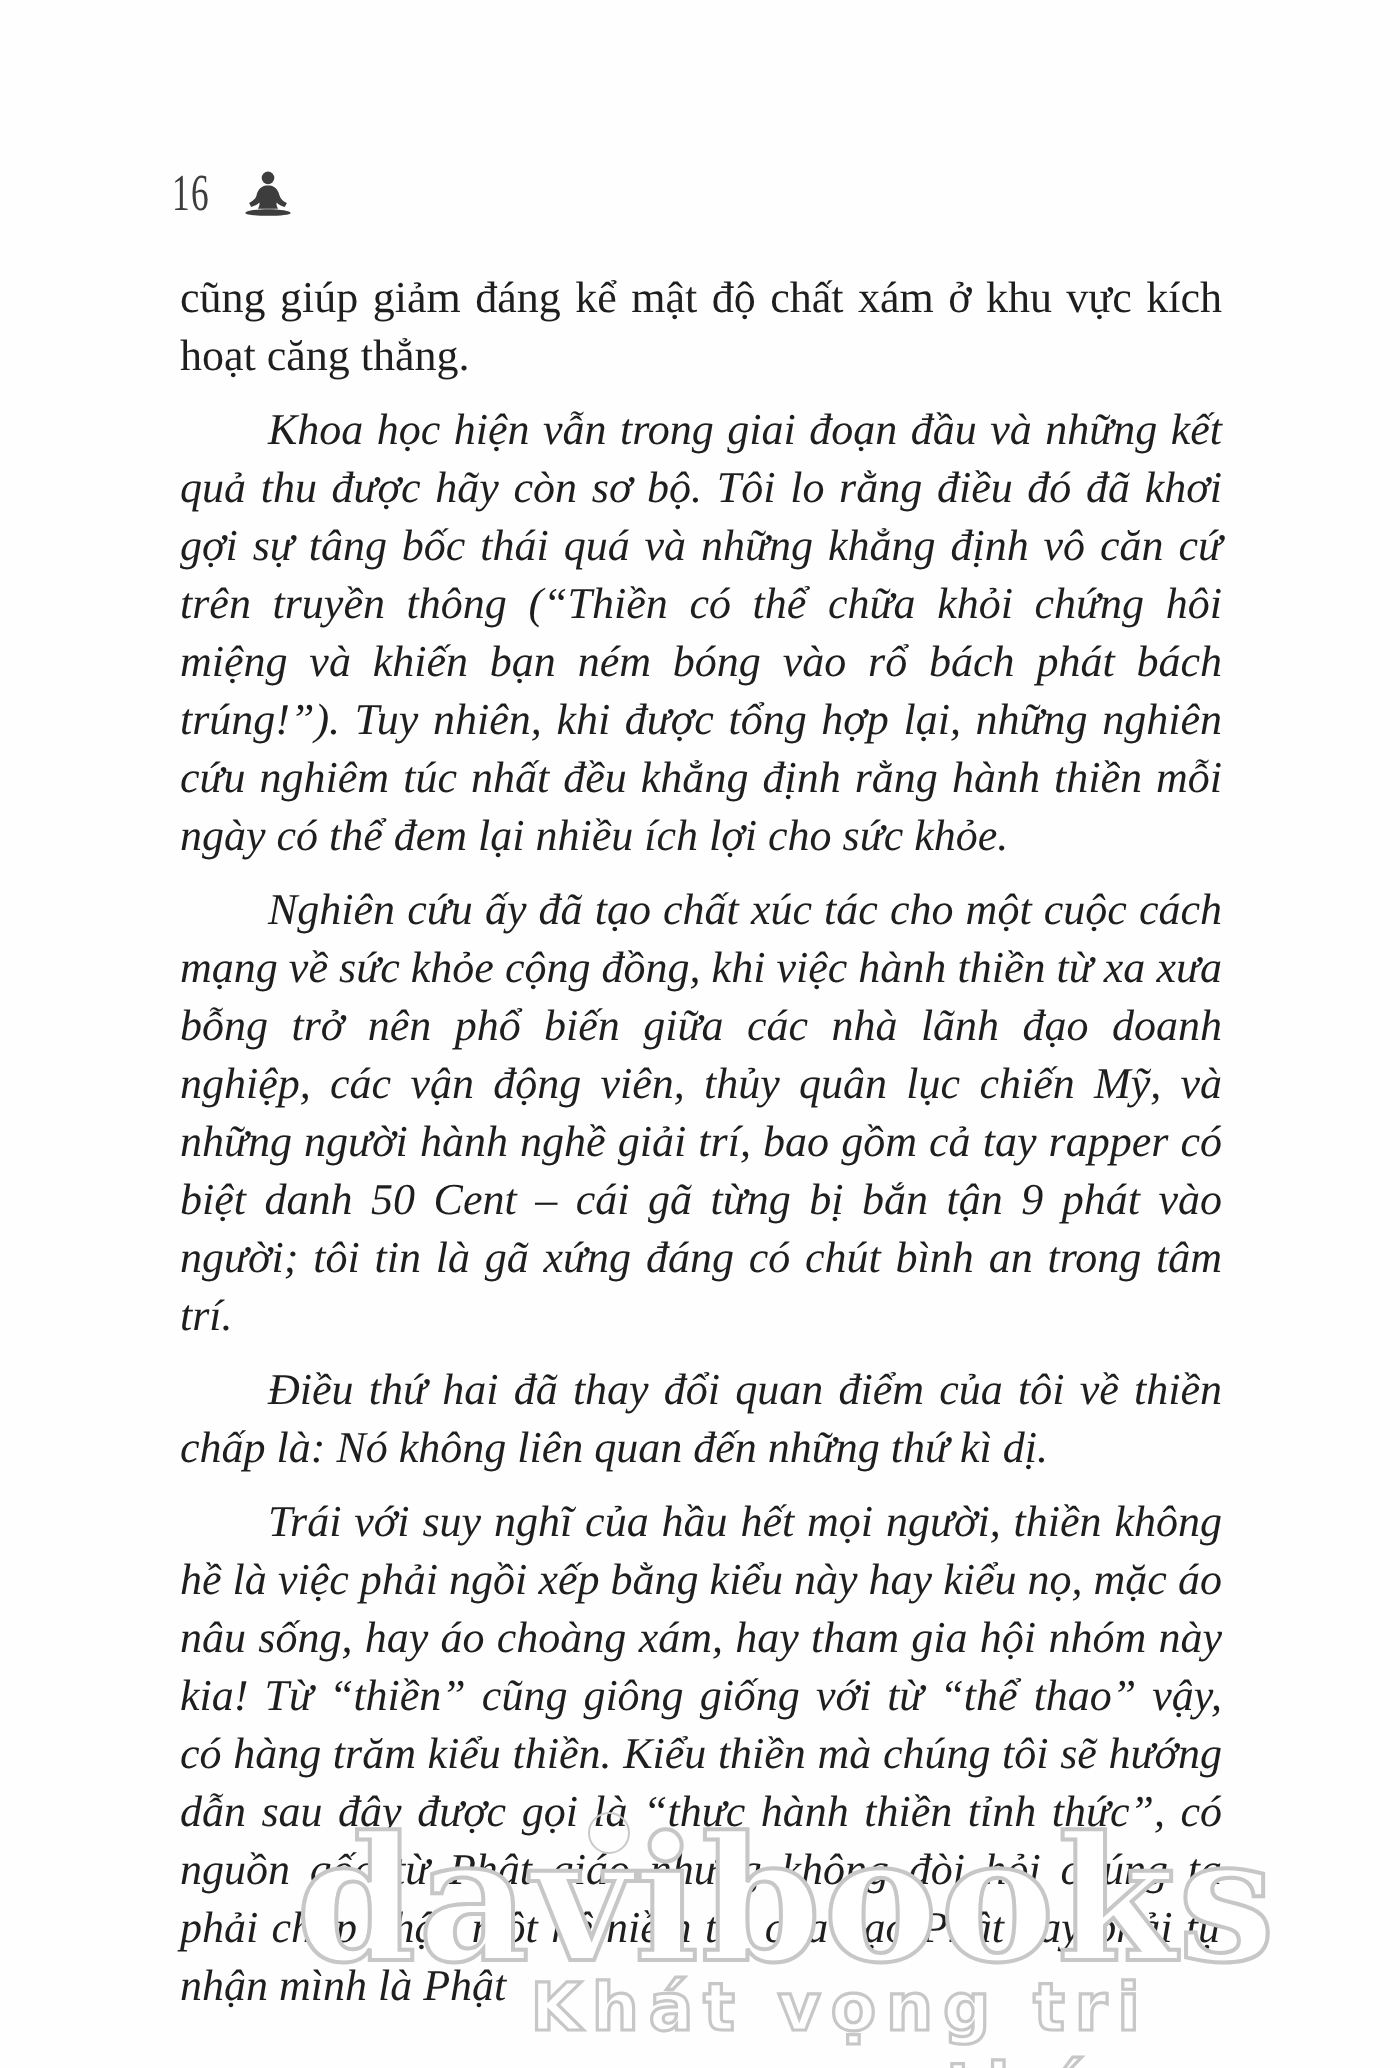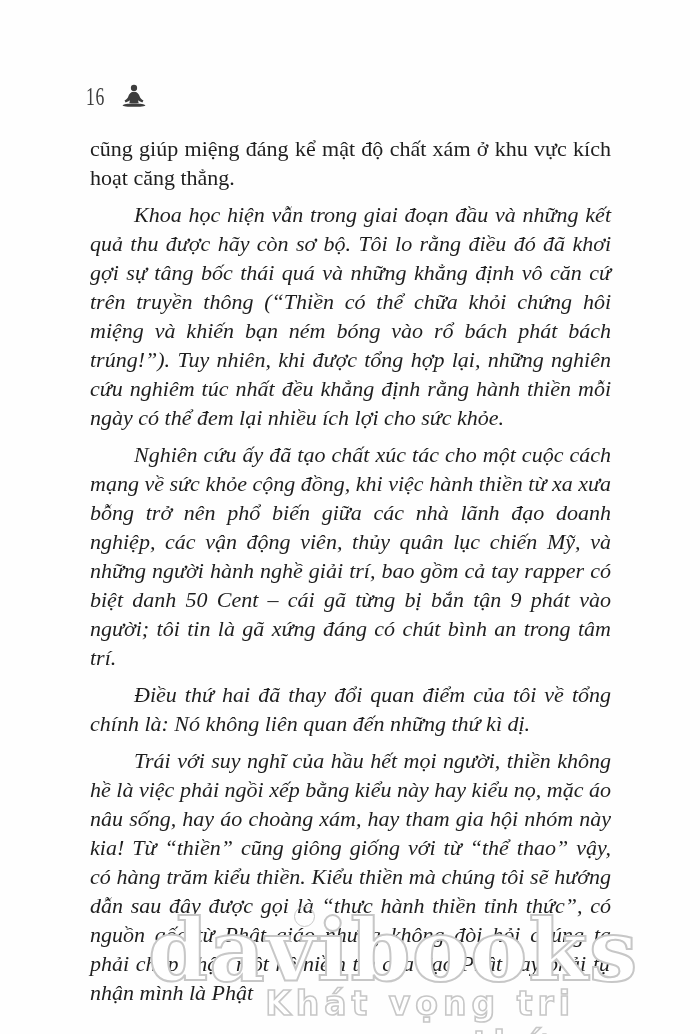--- a/index.html
+++ b/index.html
@@ -6,21 +6,21 @@
   .page{
     position:relative;
     width:700px;height:1034px;
     background:#fefefe;
     overflow:hidden;
     font-family:"Liberation Serif", serif;
   }
   
   .header{
     position:absolute;top:84px;left:86px;
-    display:flex;
+    display:flex;align-items:center;
     color:#474747;
   }
   .page-number{
     font-family:"Liberation Serif", serif;
     font-size:26px;line-height:26px;
     font-weight:400;color:#3d3d3d;
     display:inline-block;
     transform:scaleX(0.68);
     transform-origin:left center;
     letter-spacing:1px;
@@ -85,24 +85,24 @@
     <span class="header-icon">
       <svg viewBox="0 0 24 20" width="28" height="24" aria-hidden="true">
         <circle cx="12" cy="3.1" r="2.7"></circle>
         <path d="M12 6.3c-2.7 0-4.3 1.8-4.9 4.2-.4 1.6-1.7 2.6-3.2 3.4l.9 1.7c1.4-.5 2.7-1.1 3.5-2 .2 1-.1 1.9-.6 2.7h8.6c-.5-.8-.8-1.7-.6-2.7.8.9 2.1 1.5 3.5 2l.9-1.7c-1.5-.8-2.8-1.8-3.2-3.4-.6-2.4-2.2-4.2-4.9-4.2z"></path>
         <path d="M2.3 18.1c0-.9 4.4-1.6 9.7-1.6s9.7.7 9.7 1.6c0 .8-4.4 1.2-9.7 1.2s-9.7-.4-9.7-1.2z"></path>
       </svg>
     </span>
   </div>
 
   <div class="text-block">
-    <p>cũng giúp miệng đáng kể mật độ chất xám ở khu vực kích hoạt căng thẳng.</p>
+    <p>cũng giúp giảm đáng kể mật độ chất xám ở khu vực kích hoạt căng thẳng.</p>
     <p class="indented">Khoa học hiện vẫn trong giai đoạn đầu và những kết quả thu được hãy còn sơ bộ. Tôi lo rằng điều đó đã khơi gợi sự tâng bốc thái quá và những khẳng định vô căn cứ trên truyền thông (“Thiền có thể chữa khỏi chứng hôi miệng và khiến bạn ném bóng vào rổ bách phát bách trúng!”). Tuy nhiên, khi được tổng hợp lại, những nghiên cứu nghiêm túc nhất đều khẳng định rằng hành thiền mỗi ngày có thể đem lại nhiều ích lợi cho sức khỏe.</p>
     <p class="indented">Nghiên cứu ấy đã tạo chất xúc tác cho một cuộc cách mạng về sức khỏe cộng đồng, khi việc hành thiền từ xa xưa bỗng trở nên phổ biến giữa các nhà lãnh đạo doanh nghiệp, các vận động viên, thủy quân lục chiến Mỹ, và những người hành nghề giải trí, bao gồm cả tay rapper có biệt danh 50 Cent – cái gã từng bị bắn tận 9 phát vào người; tôi tin là gã xứng đáng có chút bình an trong tâm trí.</p>
-    <p class="indented">Điều thứ hai đã thay đổi quan điểm của tôi về tổng chính là: Nó không liên quan đến những thứ kì dị.</p>
+    <p class="indented">Điều thứ hai đã thay đổi quan điểm của tôi về thiền chấp là: Nó không liên quan đến những thứ kì dị.</p>
     <p class="indented">Trái với suy nghĩ của hầu hết mọi người, thiền không hề là việc phải ngồi xếp bằng kiểu này hay kiểu nọ, mặc áo nâu sống, hay áo choàng xám, hay tham gia hội nhóm này kia! Từ “thiền” cũng giông giống với từ “thể thao” vậy, có hàng trăm kiểu thiền. Kiểu thiền mà chúng tôi sẽ hướng dẫn sau đây được gọi là “thực hành thiền tỉnh thức”, có nguồn gốc từ Phật giáo nhưng không đòi hỏi chúng ta phải chấp nhận một hệ niềm tin của đạo Phật hay phải tự nhận mình là Phật</p>
   </div>
 
   <div class="watermark">
     <div class="wm-circle"></div>
     <div class="wm-logo">davibooks</div>
     <div class="wm-tagline">Khát vọng tri thức</div>
   </div>
 
 </div>

